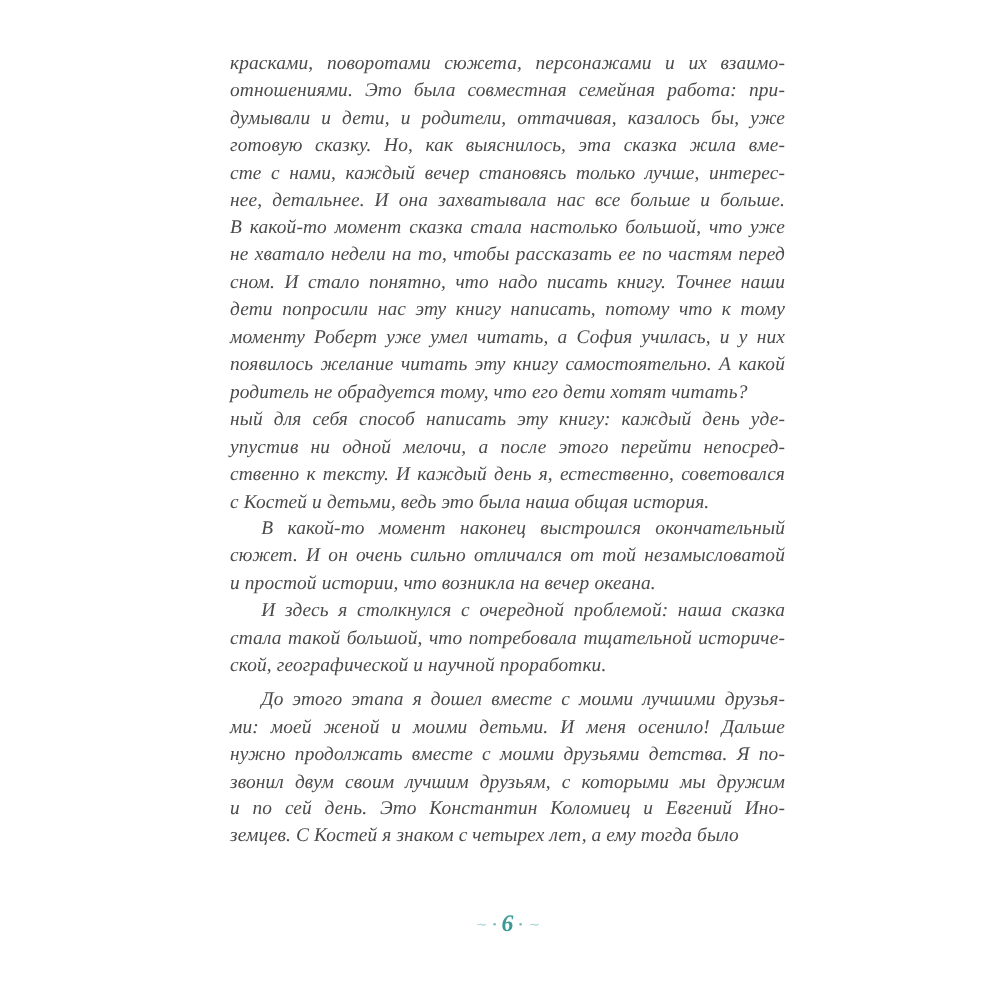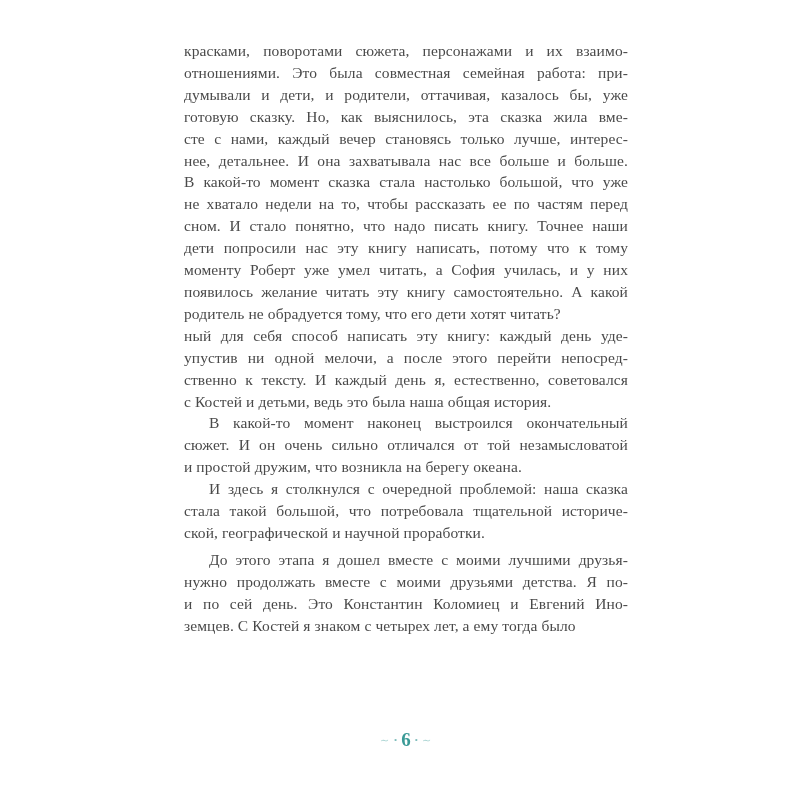--- a/index.html
+++ b/index.html
@@ -9,20 +9,21 @@
     height: 800px;
     background: #ffffff;
     overflow: hidden;
   }
   .book-page {
     position: relative;
     width: 800px;
     height: 648px;
     background: #ffffff;
     font-family: "Liberation Serif", serif;
+    font-style: italic;
   }
   .text-block {
     position: absolute;
     left: 184px;
     top: 40px;
     width: 444px;
     color: #4a4a4a;
     font-size: 15.5px;
     line-height: 21.9px;
     letter-spacing: 0.1px;
@@ -89,30 +90,32 @@
       </div>
       <div class="paragraph">
         <div class="line">ный для себя способ написать эту книгу: каждый день уде-</div>
         <div class="line">упустив ни одной мелочи, а после этого перейти непосред-</div>
         <div class="line">ственно к тексту. И каждый день я, естественно, советовался</div>
         <div class="line last">с Костей и детьми, ведь это была наша общая история.</div>
       </div>
       <div class="paragraph">
         <div class="line indent">В какой-то момент наконец выстроился окончательный</div>
         <div class="line">сюжет. И он очень сильно отличался от той незамысловатой</div>
-        <div class="line last">и простой дружим, что возникла на берегу океана.</div>
+        <div class="line last">и простой истории, что возникла на вечер океана.</div>
       </div>
       <div class="paragraph">
         <div class="line indent">И здесь я столкнулся с очередной проблемой: наша сказка</div>
         <div class="line">стала такой большой, что потребовала тщательной историче-</div>
         <div class="line last">ской, географической и научной проработки.</div>
       </div>
       <div class="paragraph extra-space">
         <div class="line indent">До этого этапа я дошел вместе с моими лучшими друзья-</div>
+        <div class="line">ми: моей женой и моими детьми. И меня осенило! Дальше</div>
         <div class="line">нужно продолжать вместе с моими друзьями детства. Я по-</div>
+        <div class="line">звонил двум своим лучшим друзьям, с которыми мы дружим</div>
         <div class="line">и по сей день. Это Константин Коломиец и Евгений Ино-</div>
         <div class="line last">земцев. С Костей я знаком с четырех лет, а ему тогда было</div>
       </div>
     </div>
 
   <div class="page-footer">
     <span class="ornament">∼</span><span class="dot">•</span><span class="page-number">6</span><span class="dot">•</span><span class="ornament">∼</span>
   </div>
 
 </div>

